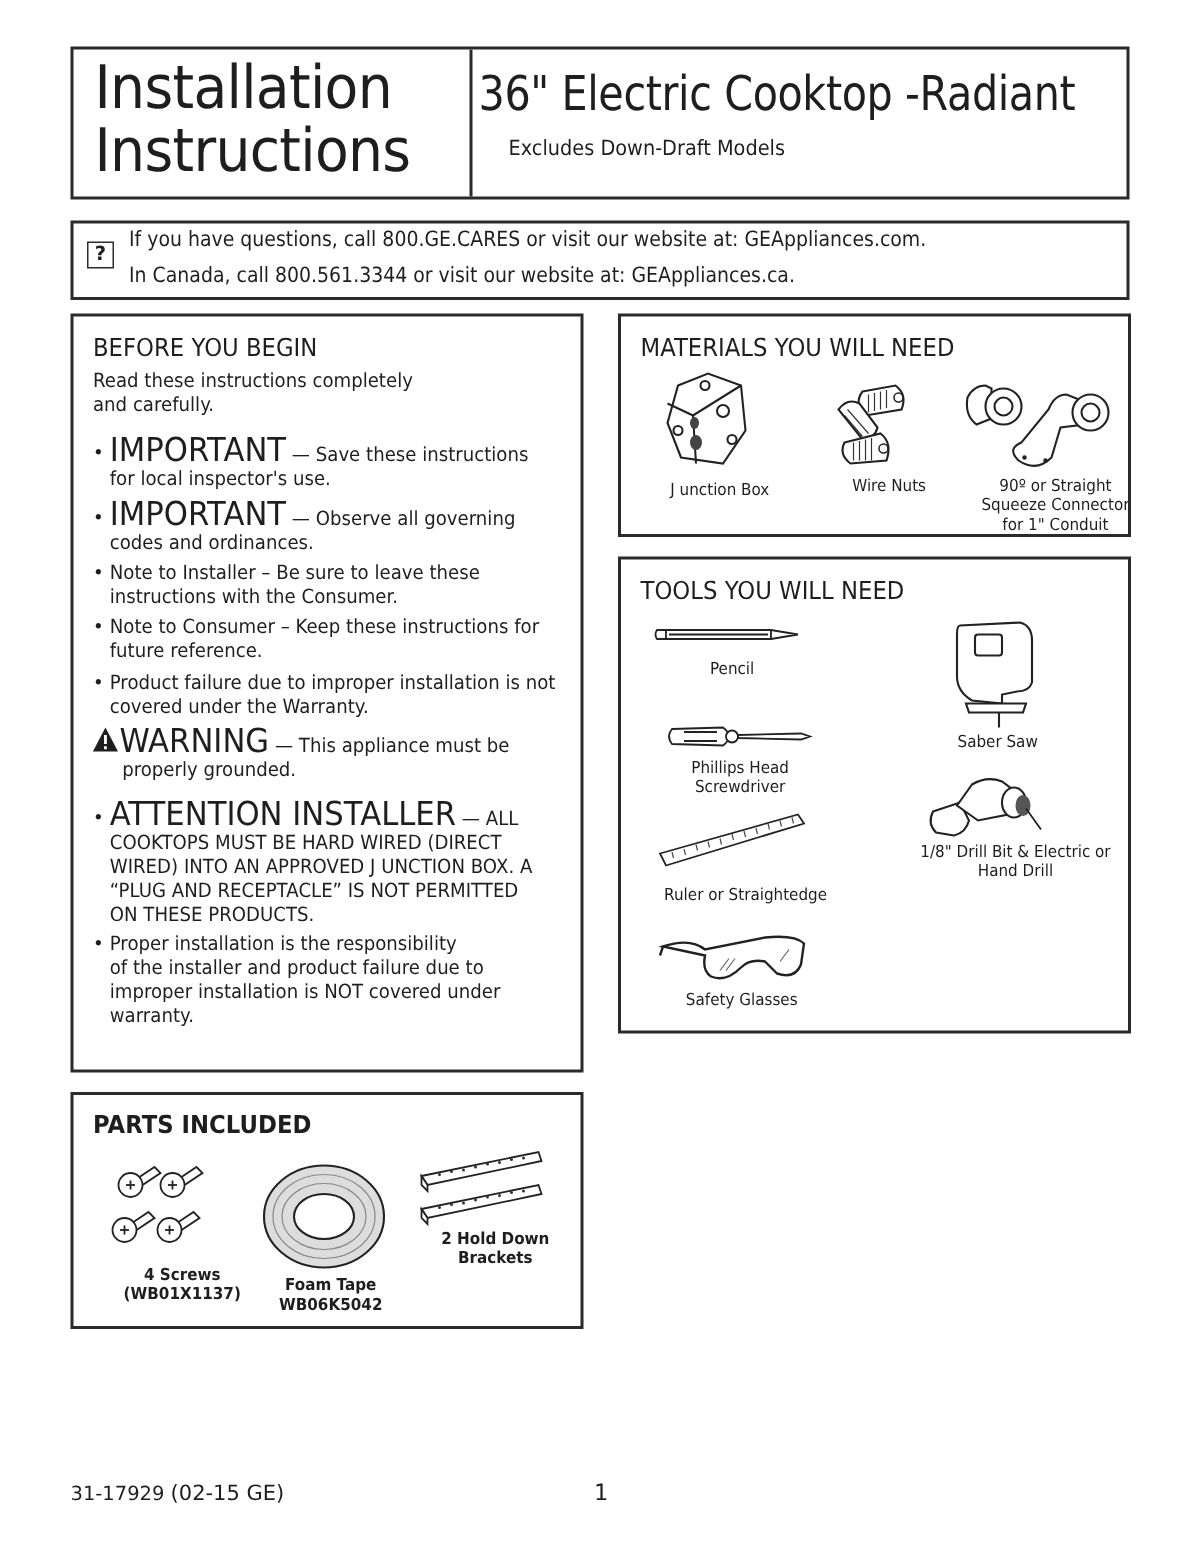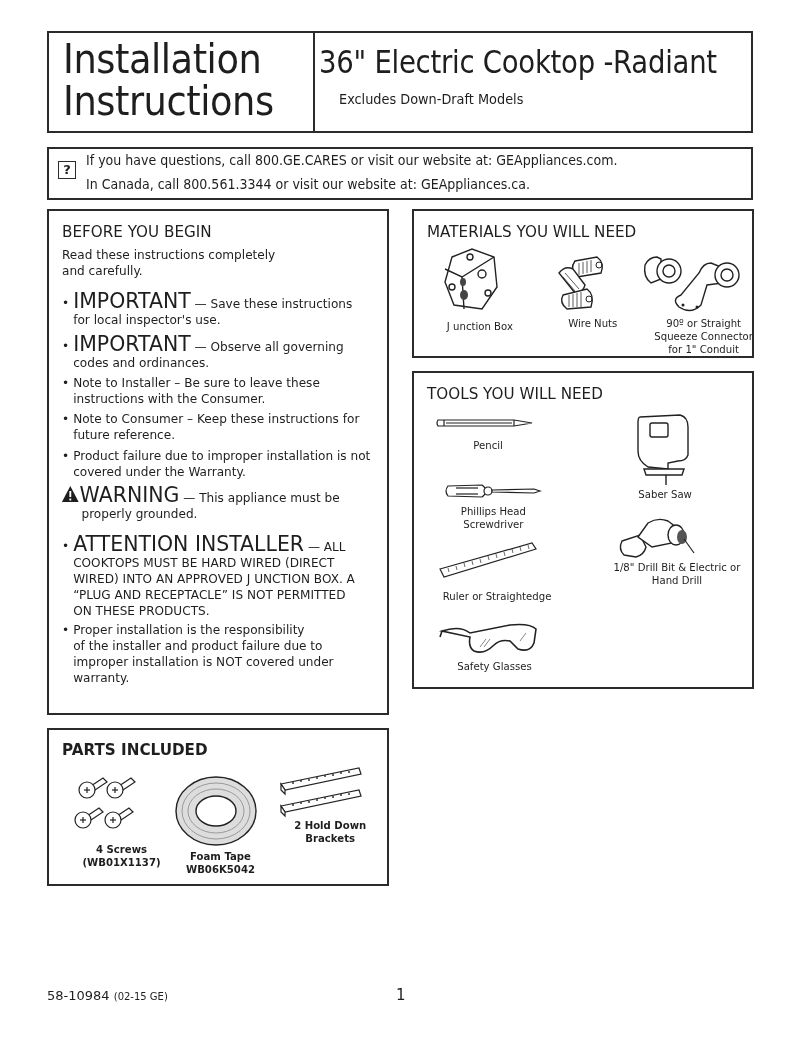--- a/index.html
+++ b/index.html
@@ -32,21 +32,21 @@
 
   
   #materials { left: 412px; top: 209px; width: 342px; height: 149px; }
   #tools { left: 412px; top: 371px; width: 342px; height: 318px; }
   #parts { left: 47px; top: 728px; width: 342px; height: 158px; font-weight: bold; }
   .item-label { position: absolute; font-size: 11px; line-height: 13px; text-align: center; white-space: nowrap; transform: scaleX(0.92); }
   .ill { position: absolute; }
   svg { overflow: visible; }
 
   #footer-doc { position: absolute; left: 47px; top: 988px; font-size: 13px; white-space: nowrap; }
-  #footer-doc .code { font-size: 10px; }
+  #footer-doc .code { font-size: 14px; }
   #page-num { position: absolute; left: 396px; top: 986px; font-size: 15px; }
 </style>
 </head>
 <body>
 
 <div class="box" id="header">
   <div id="title-left">
     <div>Installation</div>
     <div>Instructions</div>
   </div>
@@ -341,16 +341,16 @@
         <circle cx="70" cy="28" r="1"></circle>
     </g>
   </svg>
   <div class="item-label" style="left:242px; top:89px">
     <div>2 Hold Down</div>
     <div>Brackets</div>
   </div>
 </div>
 
 <div id="footer-doc">
-  <span>58-10984</span>
+  <span>31-17929</span>
   <span class="code">(02-15  GE)</span>
 </div>
 <div id="page-num">1</div>
 
 </body></html>

